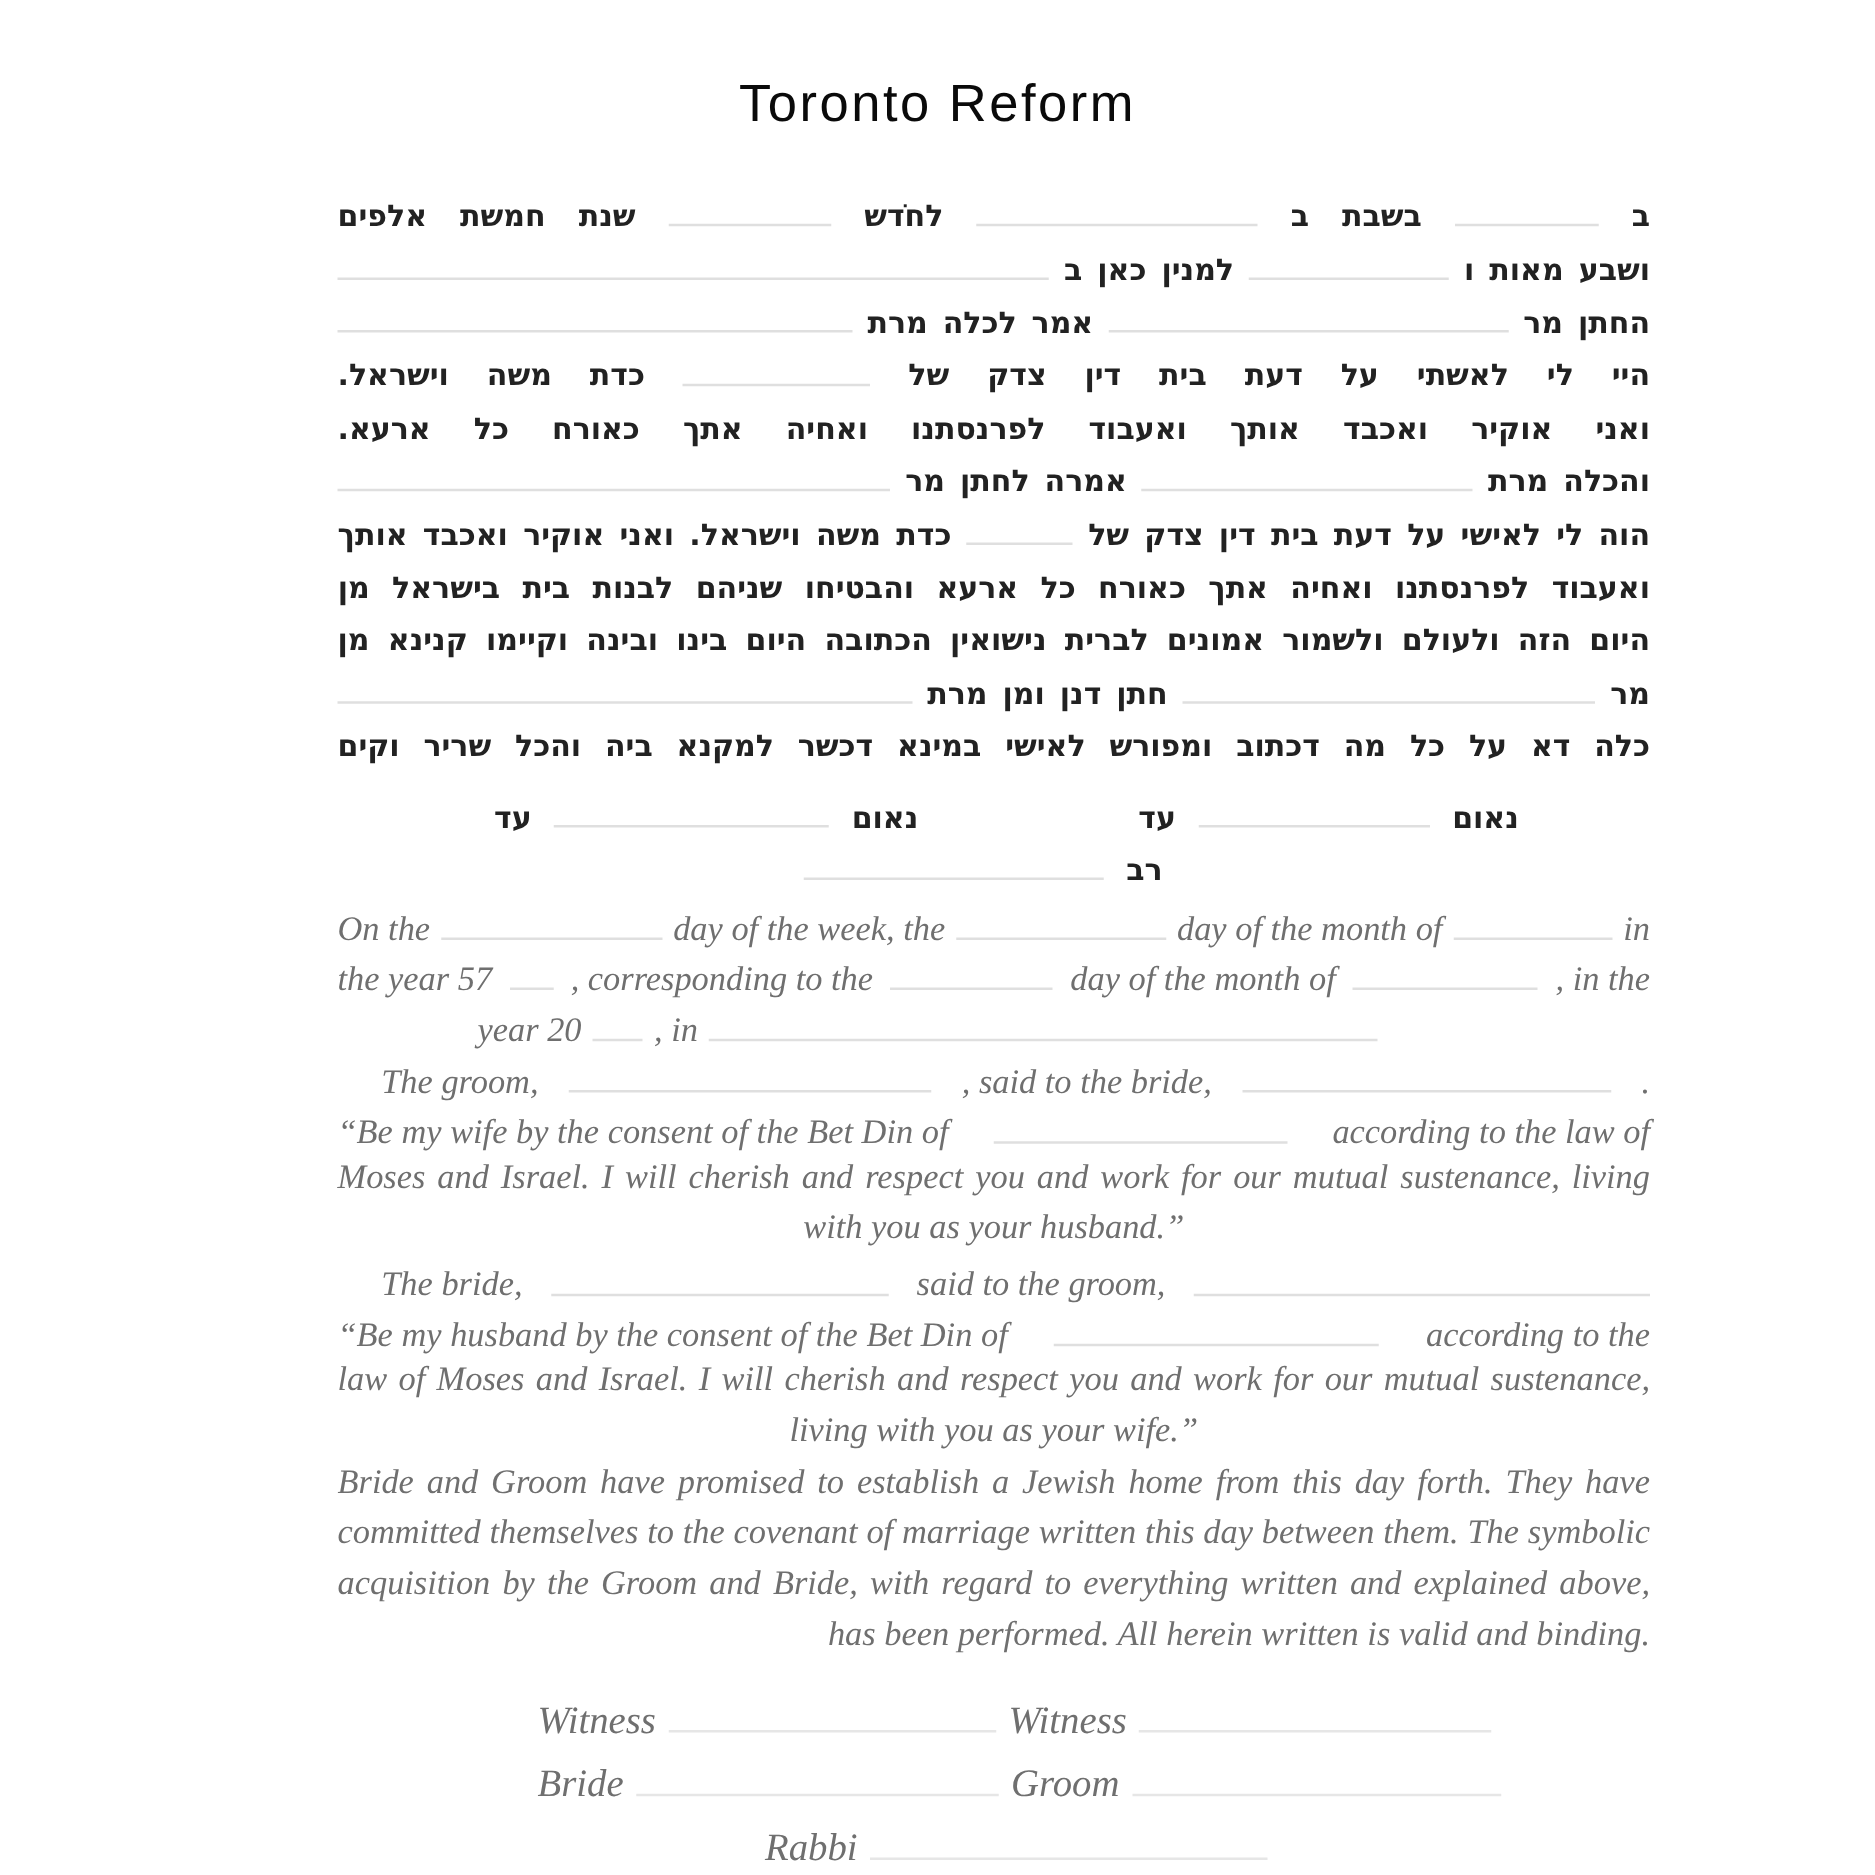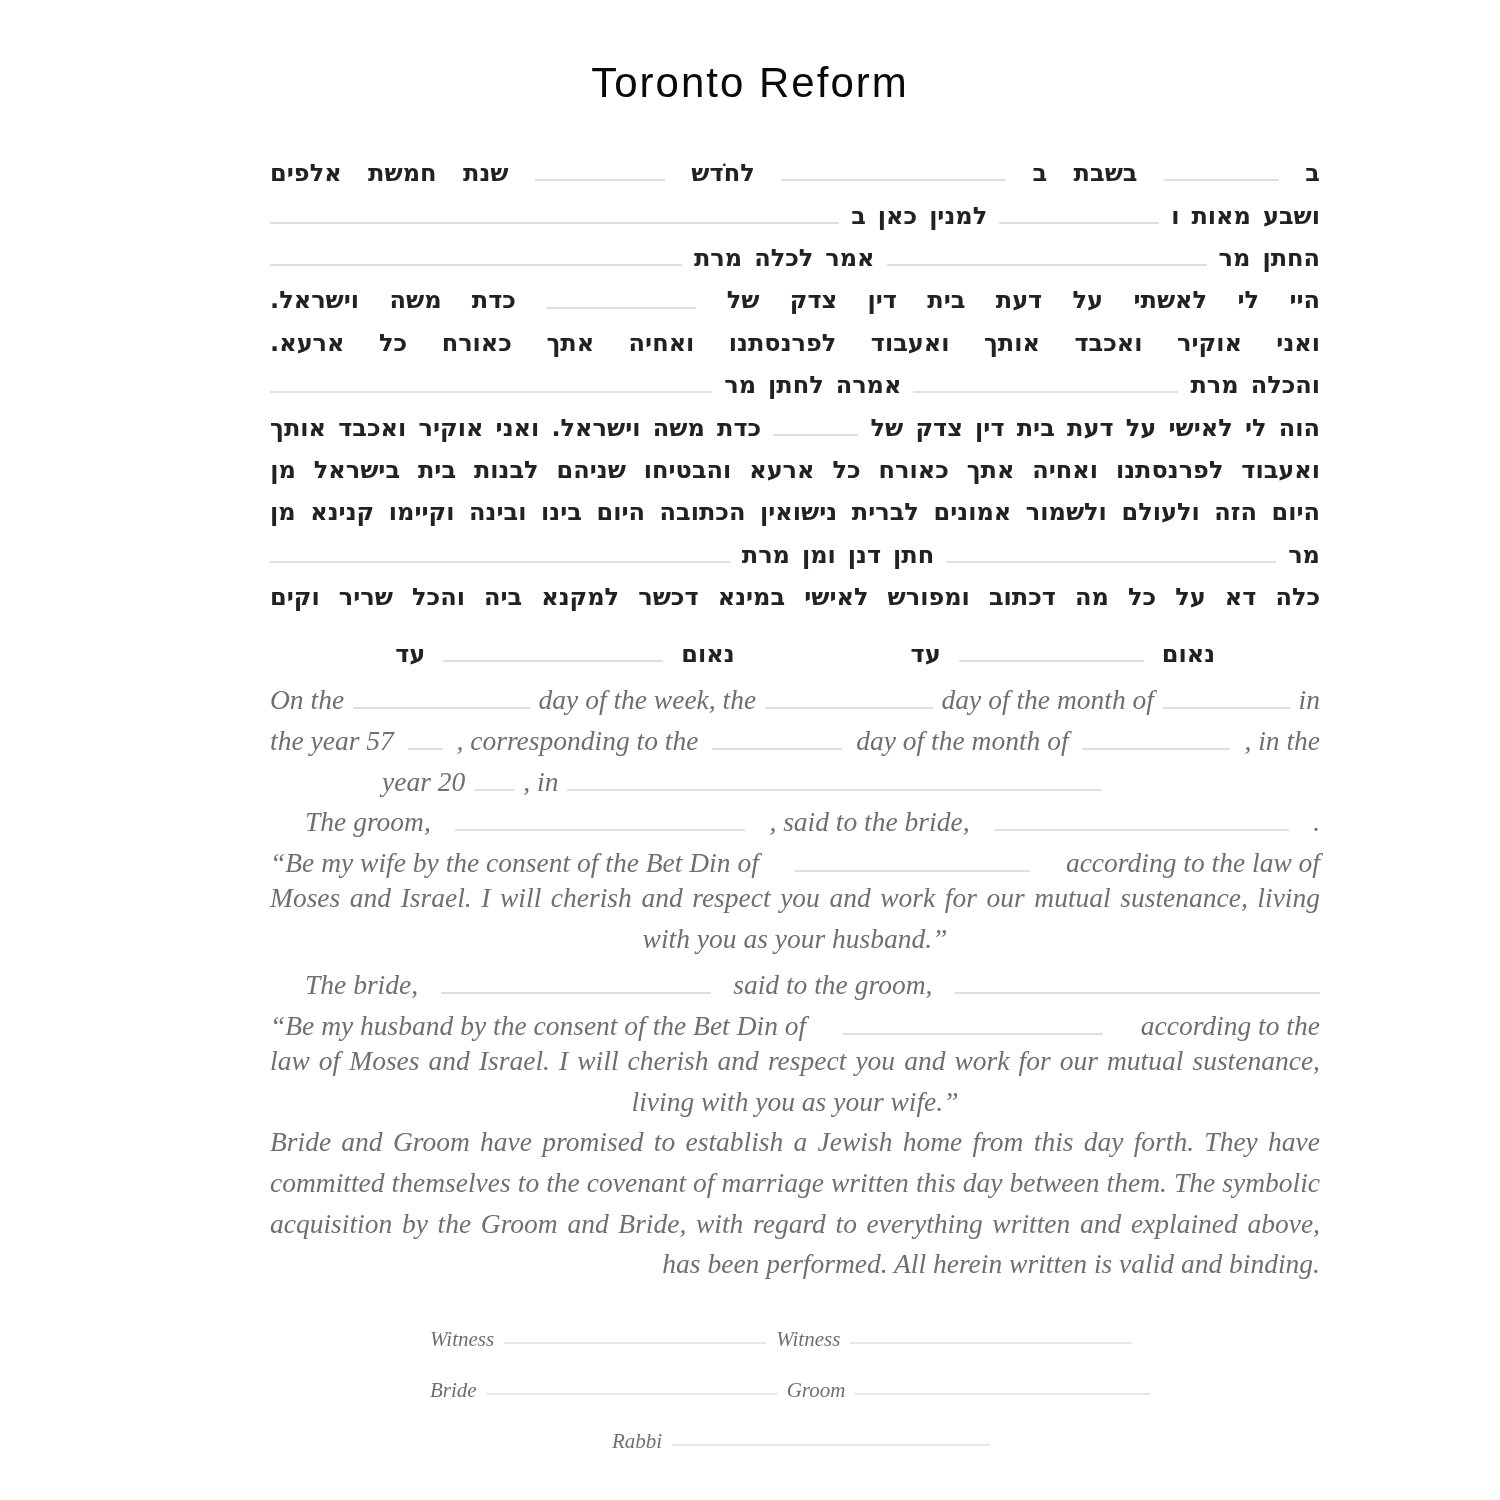--- a/index.html
+++ b/index.html
@@ -87,21 +87,21 @@
     white-space:nowrap;
   }
   .t-line.justify{text-align:justify;text-align-last:justify;}
   .t-line.center{text-align:center;}
   .t-line.left{text-align:right;}
   
   .sig-block{
     margin-top:15px;
     font-family:"Liberation Serif", serif;
     font-style:italic;
-    font-size:21px;
+    font-size:31px;
     color:var(--english-text);
   }
   .sig-block .e-line{height:51px;column-gap:10px;}
   .sig-block .blank{
     border-bottom:2px solid var(--sig-line);
     margin-bottom:7px;
   }
 </style>
 </head>
 <body>
@@ -256,20 +256,24 @@
         </div>
         <div class="h-line fixed" style="padding-right: 105px; margin-top: 14px;">
           <span class="w">נאום</span>
           <span class="blank" style="width: 185px;"></span>
           <span class="w">עד</span>
           <span class="spacer" style="width: 140px;"></span>
           <span class="w">נאום</span>
           <span class="blank" style="width: 220px;"></span>
           <span class="w">עד</span>
         </div>
+        <div class="h-line fixed" style="padding-right: 390px;">
+          <span class="w">רב</span>
+          <span class="blank" style="width: 240px;"></span>
+        </div>
       </div>
     <div class="english-block">
         <div class="e-line fill">
           <span class="w">On the</span>
           <span class="blank" style="width: 195px;"></span>
           <span class="w">day of the week, the</span>
           <span class="blank" style="width: 185px;"></span>
           <span class="w">day of the month of</span>
           <span class="blank" style="width: 140px;"></span>
           <span class="w">in</span>

